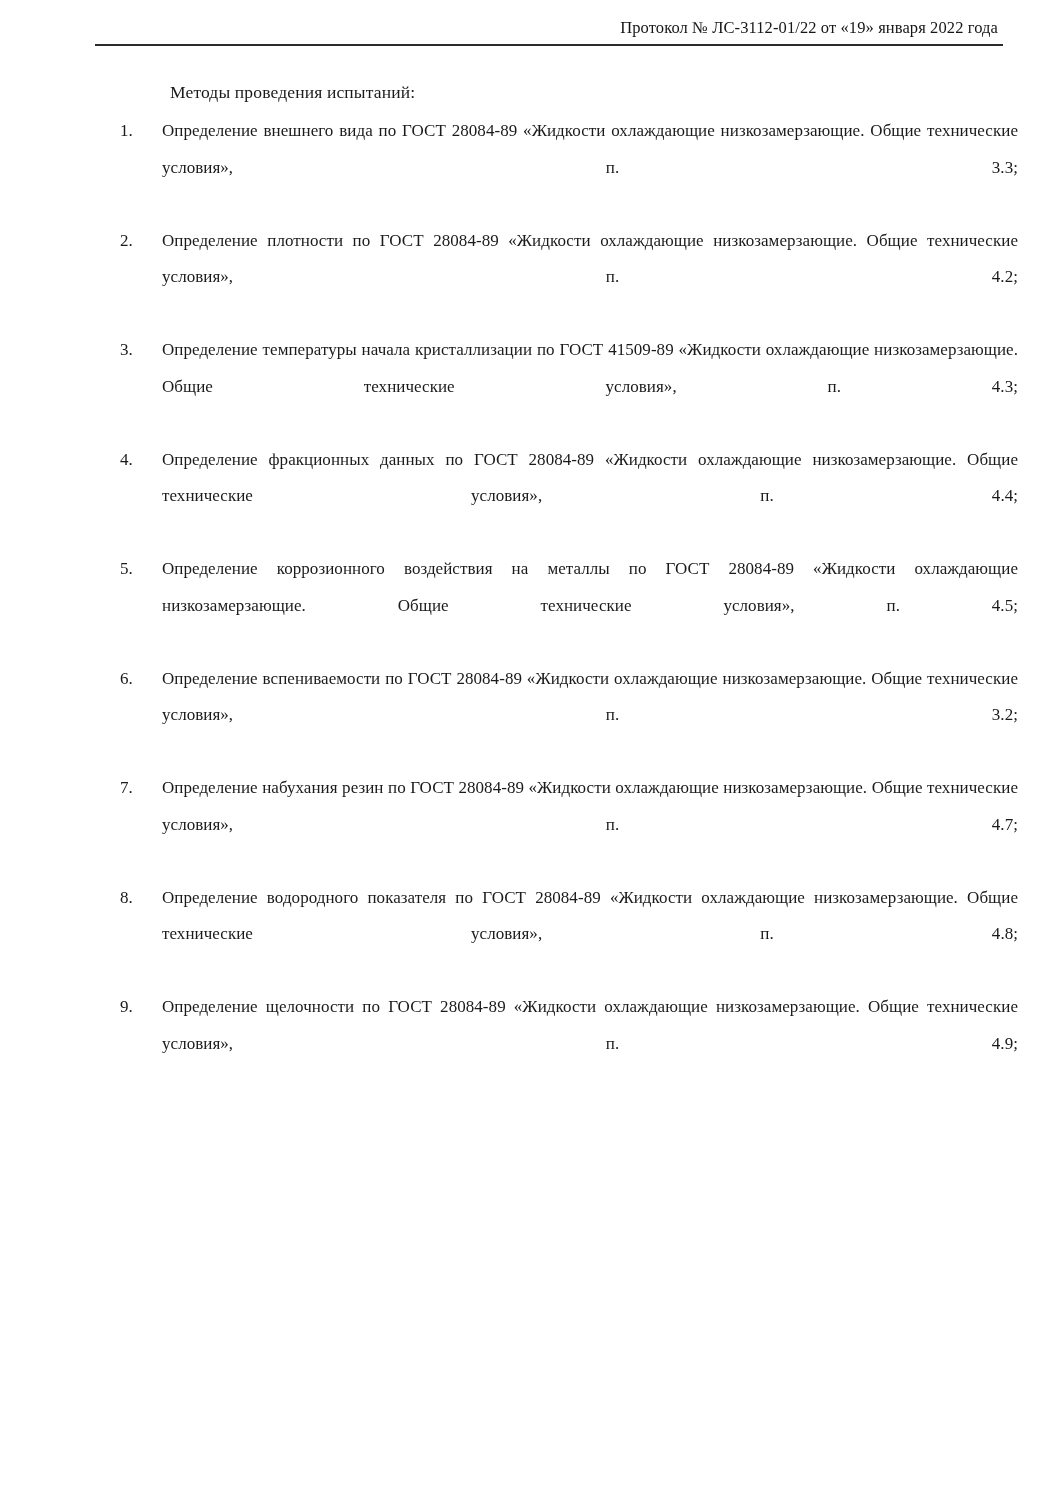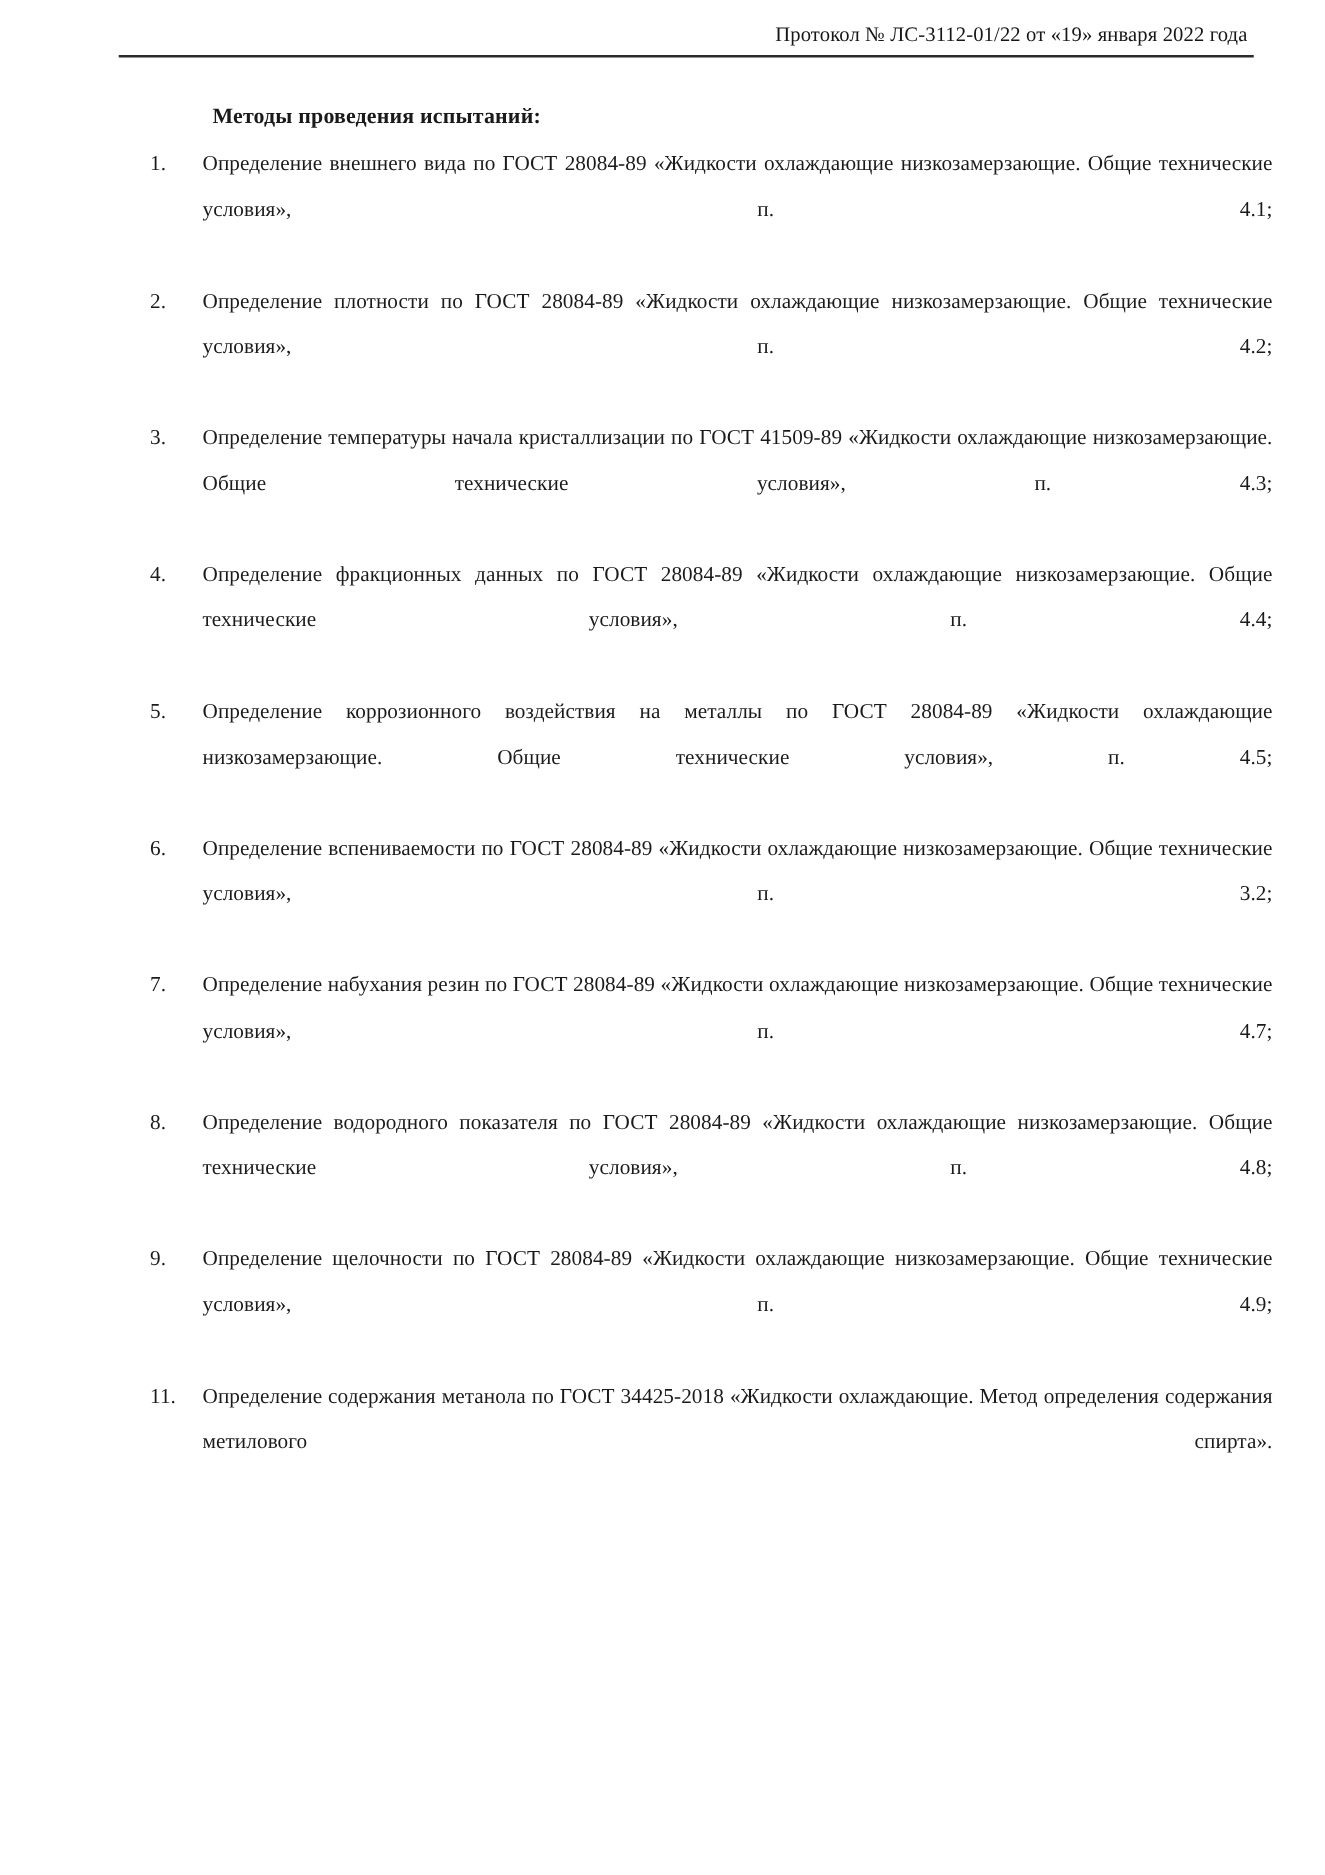--- a/index.html
+++ b/index.html
@@ -52,21 +52,21 @@
   
   .content {
     position: absolute;
     top: 80px;
     left: 108px;
     width: 910px;
   }
 
   .section-title {
     font-size: 17.5px;
-    font-weight: bold;
+    font-weight: normal;
     line-height: 1.45;
     margin: 0 0 8px 0;
     padding-left: 62px;
     letter-spacing: 0.15px;
   }
 
   ol.methods {
     list-style: none;
     margin: 0;
     padding: 0;
@@ -151,21 +151,21 @@
   <div class="header-rule"></div>
 
   <div class="content">
 
     <p class="section-title">Методы проведения испытаний:</p>
 
     <ol class="methods">
 
       <li>
         <span class="num">1.</span>
-        <span class="body">Определение внешнего вида по ГОСТ 28084-89 «Жидкости охлаждающие низкозамерзающие. Общие технические условия», п. 4.1;</span>
+        <span class="body">Определение внешнего вида по ГОСТ 28084-89 «Жидкости охлаждающие низкозамерзающие. Общие технические условия», п. 3.3;</span>
       </li>
 
       <li>
         <span class="num">2.</span>
         <span class="body">Определение плотности по ГОСТ 28084-89 «Жидкости охлаждающие низкозамерзающие. Общие технические условия», п. 4.2;</span>
       </li>
 
       <li>
         <span class="num">3.</span>
         <span class="body">Определение температуры начала кристаллизации по ГОСТ 41509-89 «Жидкости охлаждающие низкозамерзающие. Общие технические условия», п. 4.3;</span>
@@ -195,24 +195,20 @@
         <span class="num">8.</span>
         <span class="body">Определение водородного показателя по ГОСТ 28084-89 «Жидкости охлаждающие низкозамерзающие. Общие технические условия», п. 4.8;</span>
       </li>
 
       <li>
         <span class="num">9.</span>
         <span class="body">Определение щелочности по ГОСТ 28084-89 «Жидкости охлаждающие низкозамерзающие. Общие технические условия», п. 4.9;</span>
       </li>
 
 
-      <li>
-        <span class="num">11.</span>
-        <span class="body">Определение содержания метанола по ГОСТ 34425-2018 «Жидкости охлаждающие. Метод определения содержания метилового спирта».</span>
-      </li>
 
     </ol>
   </div>
 
   <div class="footer-rule"></div>
 
   <div class="page-footer">
     <span class="footer-line">ИЛ ООО «ЛАБОРАТОРИЯ СЕРТ-С»</span>
   </div>
 

